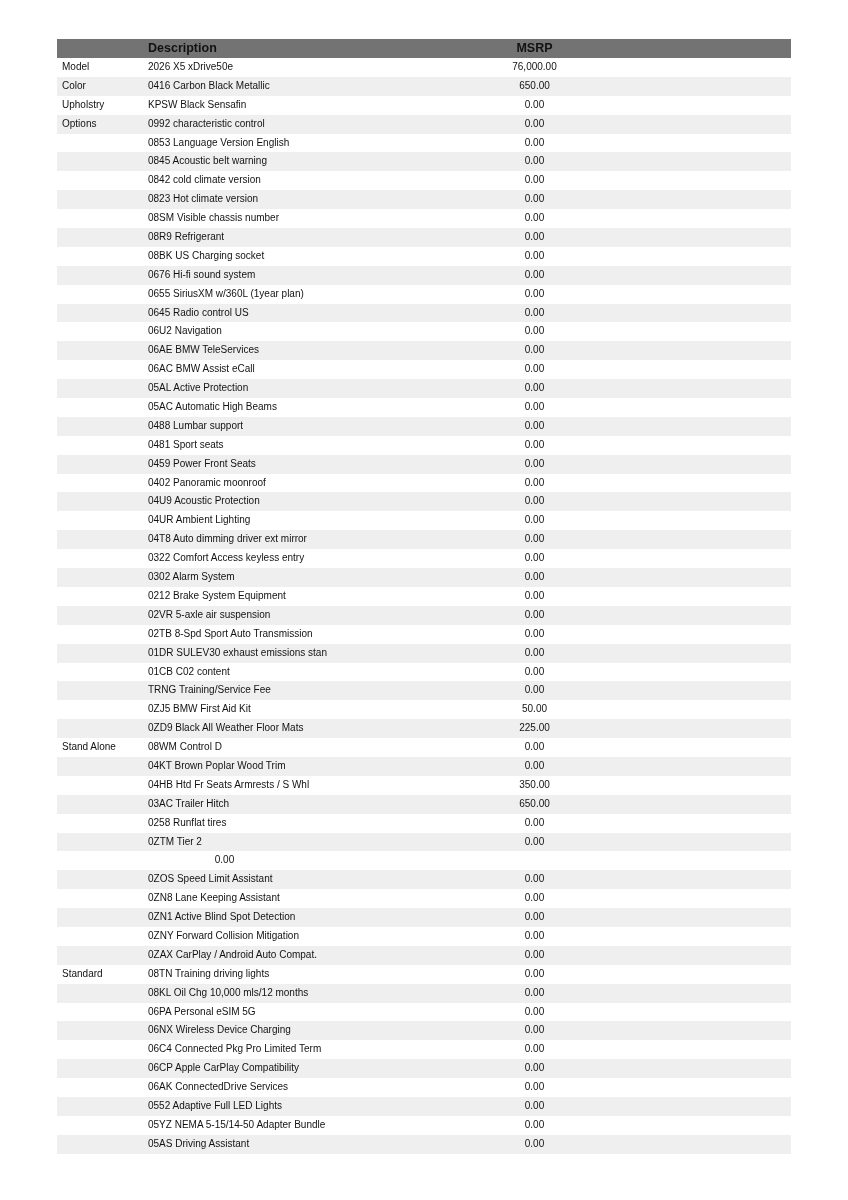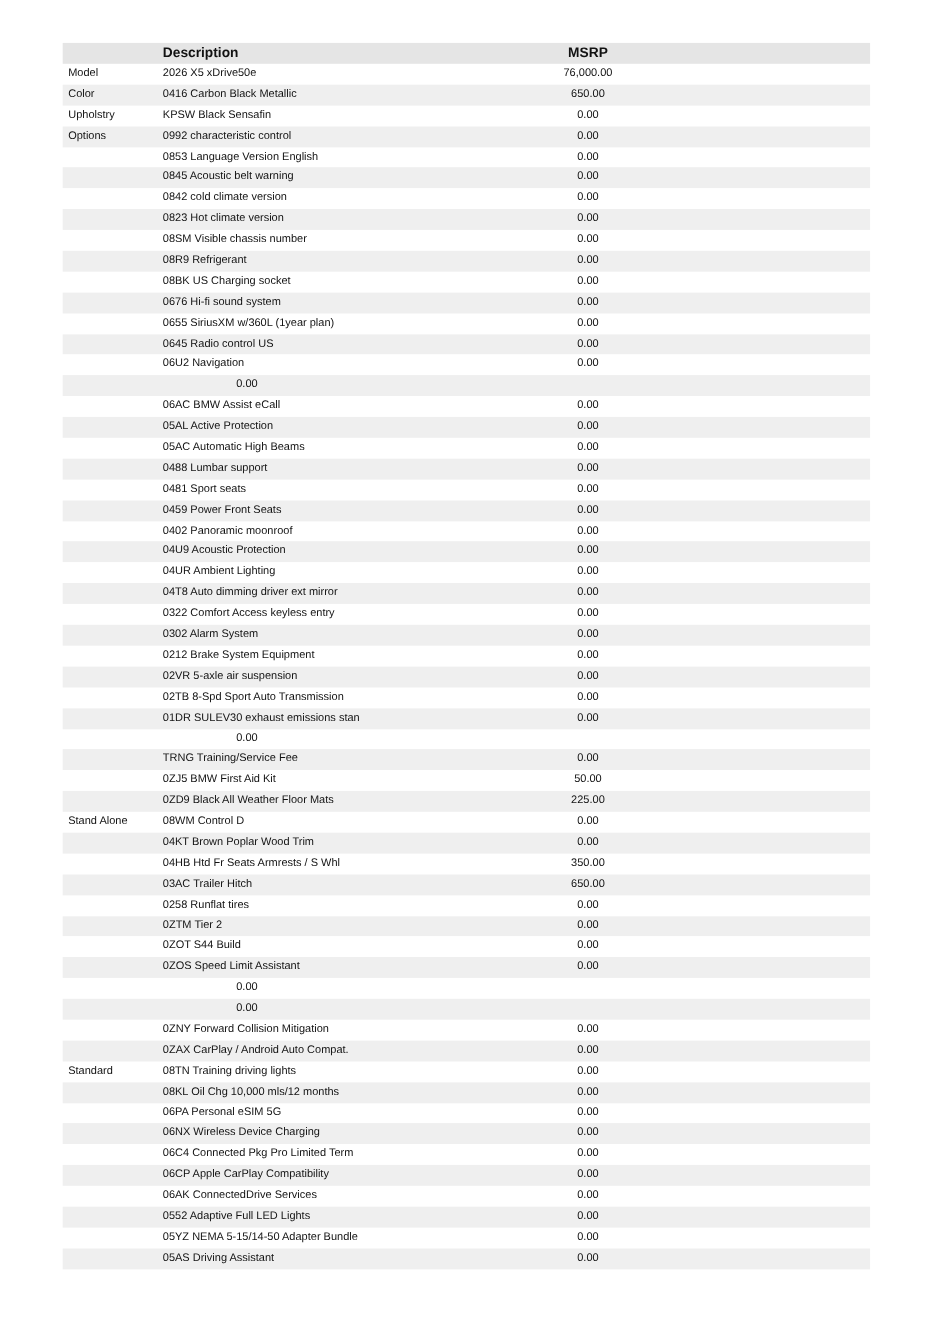--- a/index.html
+++ b/index.html
@@ -26,21 +26,21 @@
     align-items: center;
     height: 18.9px;
     font-size: 10px;
     line-height: 18.9px;
     white-space: nowrap;
   }
   .header-row {
     height: 19px;
     font-weight: bold;
     font-size: 12.5px;
-    background: #e5e5e5;
+    background: #737373;
   }
   #rows .row:nth-child(even) {
     background: var(--stripe);
   }
   .cell { overflow: hidden; }
   .cat {
     width: 86px;
     padding-left: 5px;
     flex: 0 0 auto;
   }
@@ -169,20 +169,21 @@
 
   <div class="row">
     <div class="cell cat"></div>
     <div class="cell desc">06U2 Navigation</div>
     <div class="cell msrp">0.00</div>
     <div class="cell spacer"></div>
   </div>
 
   <div class="row">
     <div class="cell cat"></div>
+    <div class="cell desc">06AE BMW TeleServices</div>
     <div class="cell msrp">0.00</div>
     <div class="cell spacer"></div>
   </div>
 
   <div class="row">
     <div class="cell cat"></div>
     <div class="cell desc">06AC BMW Assist eCall</div>
     <div class="cell msrp">0.00</div>
     <div class="cell spacer"></div>
   </div>
@@ -287,20 +288,21 @@
 
   <div class="row">
     <div class="cell cat"></div>
     <div class="cell desc">01DR SULEV30 exhaust emissions stan</div>
     <div class="cell msrp">0.00</div>
     <div class="cell spacer"></div>
   </div>
 
   <div class="row">
     <div class="cell cat"></div>
+    <div class="cell desc">01CB C02 content</div>
     <div class="cell msrp">0.00</div>
     <div class="cell spacer"></div>
   </div>
 
   <div class="row">
     <div class="cell cat"></div>
     <div class="cell desc">TRNG Training/Service Fee</div>
     <div class="cell msrp">0.00</div>
     <div class="cell spacer"></div>
   </div>
@@ -356,40 +358,41 @@
 
   <div class="row">
     <div class="cell cat"></div>
     <div class="cell desc">0ZTM Tier 2</div>
     <div class="cell msrp">0.00</div>
     <div class="cell spacer"></div>
   </div>
 
   <div class="row">
     <div class="cell cat"></div>
-    <div class="cell desc">0ZOT S44 Build</div>
     <div class="cell msrp">0.00</div>
     <div class="cell spacer"></div>
   </div>
 
   <div class="row">
     <div class="cell cat"></div>
     <div class="cell desc">0ZOS Speed Limit Assistant</div>
     <div class="cell msrp">0.00</div>
     <div class="cell spacer"></div>
   </div>
 
   <div class="row">
     <div class="cell cat"></div>
-    <div class="cell msrp">0.00</div>
-    <div class="cell spacer"></div>
-  </div>
-
-  <div class="row">
-    <div class="cell cat"></div>
+    <div class="cell desc">0ZN8 Lane Keeping Assistant</div>
+    <div class="cell msrp">0.00</div>
+    <div class="cell spacer"></div>
+  </div>
+
+  <div class="row">
+    <div class="cell cat"></div>
+    <div class="cell desc">0ZN1 Active Blind Spot Detection</div>
     <div class="cell msrp">0.00</div>
     <div class="cell spacer"></div>
   </div>
 
   <div class="row">
     <div class="cell cat"></div>
     <div class="cell desc">0ZNY Forward Collision Mitigation</div>
     <div class="cell msrp">0.00</div>
     <div class="cell spacer"></div>
   </div>

